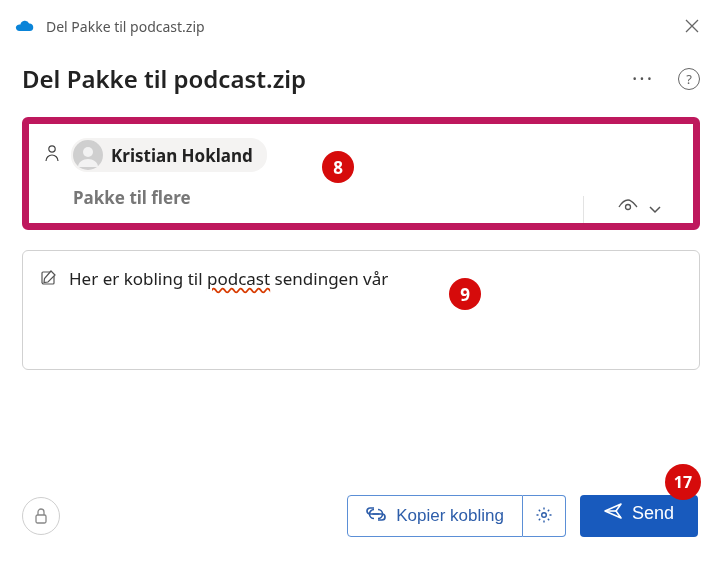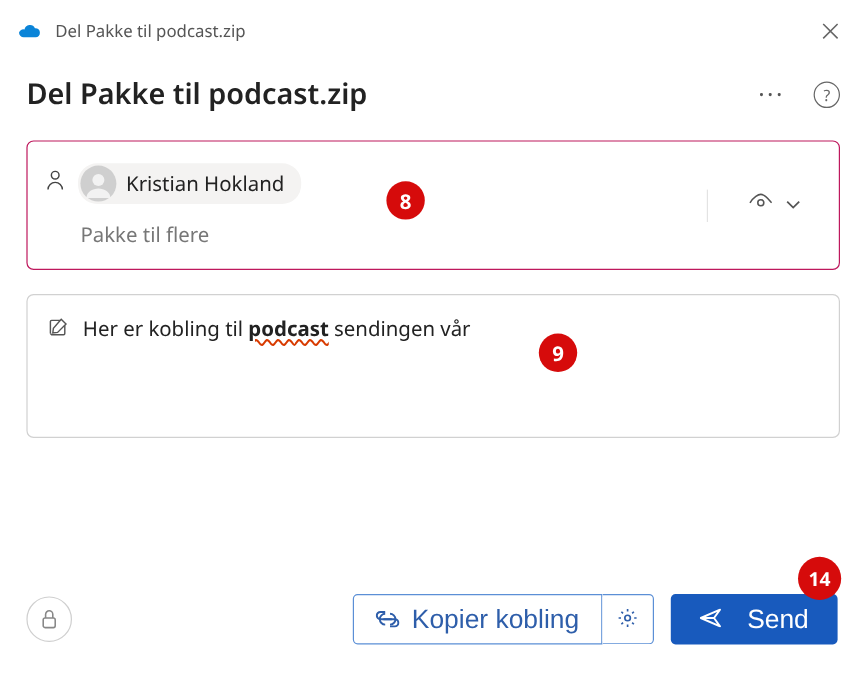--- a/index.html
+++ b/index.html
@@ -35,23 +35,24 @@
   }
   .header-icons { display: flex; gap: 24px; align-items: center; }
   .ellipsis-icon { color: #555; cursor: pointer; font-size: 20px; letter-spacing: 2px; }
   .help-circle {
     width: 22px; height: 22px; border: 1.5px solid #666; border-radius: 50%;
     display: flex; align-items: center; justify-content: center; color: #666;
     font-size: 13px; cursor: pointer;
   }
 
   .recipient-box {
-    border: 1px solid #be185d; border-radius: 6px;
-    display: flex; align-items: center; margin-bottom: 20px;
+    border: 7px solid #be185d; border-radius: 6px;
+    display: flex; align-items: flex-end; margin-bottom: 20px;
     min-height: 108px;
+    font-weight: bold;
   }
   .recipient-left {
     flex: 1; padding: 14px 16px;
     display: flex; flex-direction: column; gap: 14px;
   }
   .recip-row { display: flex; align-items: center; gap: 12px; }
   .person-outline-icon { color: #444; }
   .chip {
     display: flex; align-items: center; gap: 8px;
     background: #f4f3f2; border-radius: 16px; padding: 2px 14px 2px 2px;
@@ -76,52 +77,51 @@
   .message-box {
     border: 1px solid #d1d1d1; border-radius: 6px;
     padding: 16px; min-height: 120px;
     display: flex; gap: 12px; align-items: flex-start;
   }
   .compose-icon { color: #555; margin-top: 2px; }
   .message-text { font-size: 17px; color: #222; line-height: 1.4; }
   .spell-err {
     text-decoration: underline wavy #d83b01;
     text-underline-offset: 2px;
-    font-weight: bold;
   }
 
   .footer {
     position: absolute; left: 0; right: 0; bottom: 0;
     padding: 18px 24px 26px 22px;
     display: flex; align-items: center; gap: 14px;
   }
   .lock-circle {
     width: 38px; height: 38px; border: 1.5px solid #cfcfcf; border-radius: 50%;
     display: flex; align-items: center; justify-content: center; color: #888;
     cursor: pointer;
   }
   .footer-spacer { flex: 1; }
   .btn-group { display: flex; align-items: stretch; }
   .copy-btn {
     display: flex; align-items: center; gap: 10px;
     border: 1.5px solid #5b8fd6; color: #2e5eaa;
     background: #fff; border-radius: 4px 0 0 4px;
-    padding: 8px 18px; font-size: 22px; font-weight: 500; cursor: pointer;
+    padding: 8px 18px; font-size: 17px; font-weight: 500; cursor: pointer;
     height: 42px;
   }
   .settings-btn {
     border: 1.5px solid #5b8fd6; border-left: none;
     background: #fff; color: #2e5eaa;
     border-radius: 0 4px 4px 0; padding: 0 12px; cursor: pointer;
     display: flex; align-items: center; height: 42px;
   }
   .send-btn {
-    display: flex; align-items: flex-start; gap: 22px;
+    display: flex; align-items: flex-start; gap: 10px;
     background: #185abd; color: #fff; border: none; border-radius: 4px;
-    padding: 8px 24px; font-size: 22px; font-weight: 500; cursor: pointer;
+    padding: 8px 24px; font-size: 18px; font-weight: 500; cursor: pointer;
     height: 42px;
   }
 
   .anno {
     position: absolute; width: 32px; height: 32px; border-radius: 50%;
     background: #d60b0b; color: #fff; font-weight: 700;
     display: flex; align-items: center; justify-content: center;
     font-size: 17px; pointer-events: none; z-index: 50;
   }
   .anno.big { width: 36px; height: 36px; font-size: 16px; }
@@ -240,13 +240,13 @@
           <path d="M1 8l16-7-5 7 5 7z" fill="none" stroke="#fff" stroke-width="1.6" stroke-linejoin="round"></path>
           <path d="M1 8h11" stroke="#fff" stroke-width="1.6"></path>
         </svg>
     </span>
     <span>Send</span>
   </button>
 </div>
 
 <div class="anno" style="left:322px; top:151px;">8</div>
 <div class="anno" style="left:449px; top:278px;">9</div>
-<div class="anno big" style="left:665px; top:464px;">14</div>
+<div class="anno big" style="left:665px; top:464px;">17</div>
 
 </body></html>

